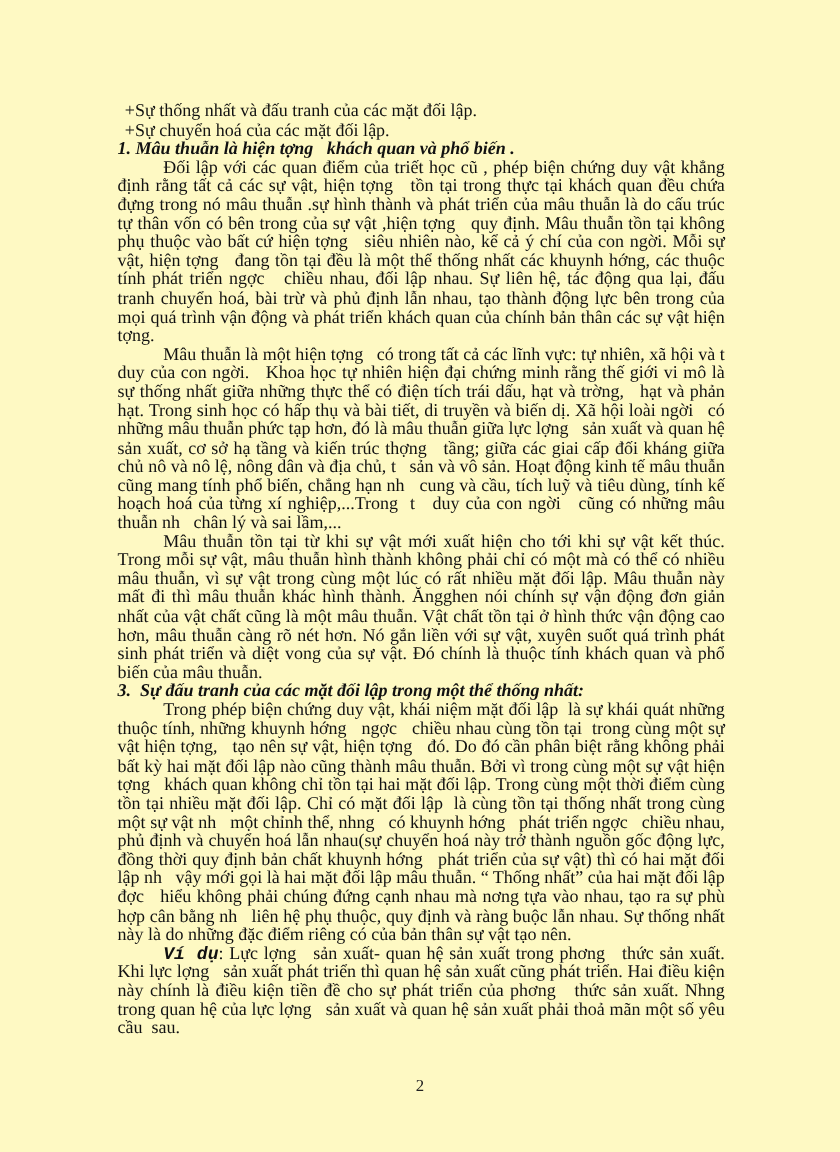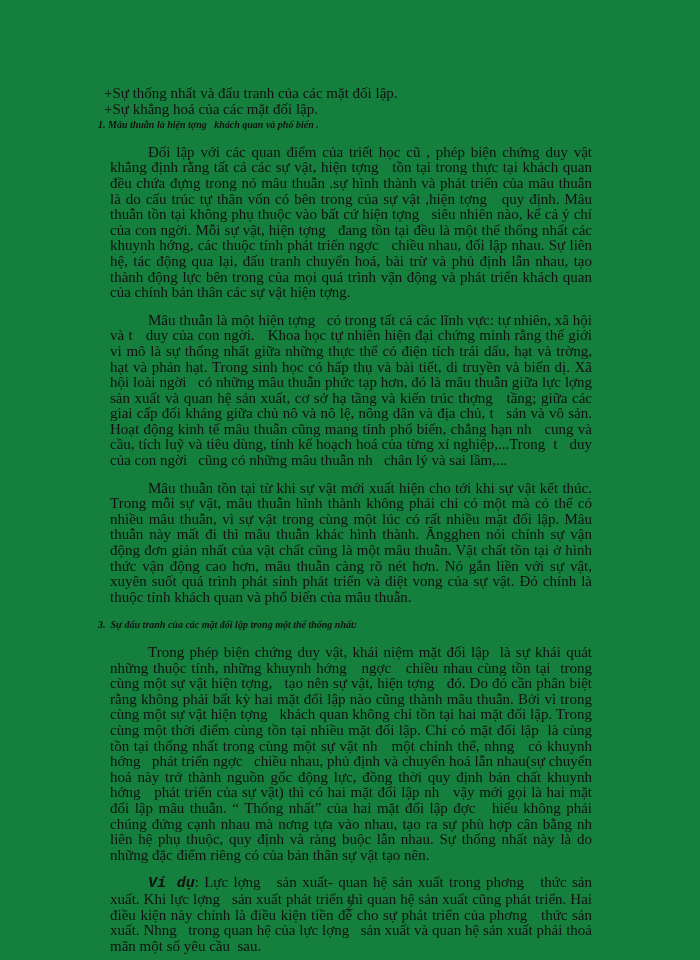--- a/index.html
+++ b/index.html
@@ -4,46 +4,46 @@
 <style>
   html, body {
     margin: 0;
     padding: 0;
     background: #ffffff;
   }
   .page {
     position: relative;
     width: 700px;
     height: 960px;
-    background: #15803d;
+    background: #fef9c3;
     font-family: "Liberation Serif", "DejaVu Serif", serif;
     color: #111111;
     overflow: hidden;
   }
   .content {
     position: absolute;
     left: 98px;
     top: 86px;
     width: 506px;
     font-size: 15px;
     line-height: 15.6px;
   }
   .plus-line {
     padding-left: 6px;
     white-space: pre-wrap;
   }
   .heading {
     font-weight: bold;
     font-style: italic;
-    font-size: 10px;
+    font-size: 15px;
     margin: 0;
     white-space: pre-wrap;
   }
   .para {
-    margin: 12px;
+    margin: 0;
     text-indent: 38px;
     text-align: justify;
     white-space: pre-wrap;
   }
   .example-lead {
     font-weight: bold;
     font-style: italic;
     font-family: Liberation Mono, monospace;
   }
   .page-number {
@@ -57,21 +57,21 @@
   }
 </style>
 </head>
 <body>
 
 <div class="page">
   <div class="content">
 
     <div class="plus-line">+Sự thống nhất và đấu tranh của các mặt đối lập.</div>
 
-    <div class="plus-line">+Sự khẳng hoá của các mặt đối lập.</div>
+    <div class="plus-line">+Sự chuyển hoá của các mặt đối lập.</div>
 
     <h2 class="heading">1. Mâu thuẫn là hiện tợng   khách quan và phổ biến .</h2>
 
     <p class="para">Đối lập với các quan điểm của triết học cũ , phép biện chứng duy vật khẳng định rằng tất cả các sự vật, hiện tợng   tồn tại trong thực tại khách quan đều chứa đựng trong nó mâu thuẫn .sự hình thành và phát triển của mâu thuẫn là do cấu trúc tự thân vốn có bên trong của sự vật ,hiện tợng   quy định. Mâu thuẫn tồn tại không phụ thuộc vào bất cứ hiện tợng   siêu nhiên nào, kể cả ý chí của con ngời. Mỗi sự vật, hiện tợng   đang tồn tại đều là một thể thống nhất các khuynh hớng, các thuộc tính phát triển ngợc   chiều nhau, đối lập nhau. Sự liên hệ, tác động qua lại, đấu tranh chuyển hoá, bài trừ và phủ định lẫn nhau, tạo thành động lực bên trong của mọi quá trình vận động và phát triển khách quan của chính bản thân các sự vật hiện tợng.</p>
 
     <p class="para">Mâu thuẫn là một hiện tợng   có trong tất cả các lĩnh vực: tự nhiên, xã hội và t   duy của con ngời.   Khoa học tự nhiên hiện đại chứng minh rằng thế giới vi mô là sự thống nhất giữa những thực thể có điện tích trái dấu, hạt và trờng,   hạt và phản hạt. Trong sinh học có hấp thụ và bài tiết, di truyền và biến dị. Xã hội loài ngời   có những mâu thuẫn phức tạp hơn, đó là mâu thuẫn giữa lực lợng   sản xuất và quan hệ sản xuất, cơ sở hạ tầng và kiến trúc thợng   tầng; giữa các giai cấp đối kháng giữa chủ nô và nô lệ, nông dân và địa chủ, t   sản và vô sản. Hoạt động kinh tế mâu thuẫn cũng mang tính phổ biến, chẳng hạn nh   cung và cầu, tích luỹ và tiêu dùng, tính kế hoạch hoá của từng xí nghiệp,...Trong  t   duy của con ngời   cũng có những mâu thuẫn nh   chân lý và sai lầm,...</p>
 
     <p class="para">Mâu thuẫn tồn tại từ khi sự vật mới xuất hiện cho tới khi sự vật kết thúc. Trong mỗi sự vật, mâu thuẫn hình thành không phải chỉ có một mà có thể có nhiều mâu thuẫn, vì sự vật trong cùng một lúc có rất nhiều mặt đối lập. Mâu thuẫn này mất đi thì mâu thuẫn khác hình thành. Ăngghen nói chính sự vận động đơn giản nhất của vật chất cũng là một mâu thuẫn. Vật chất tồn tại ở hình thức vận động cao hơn, mâu thuẫn càng rõ nét hơn. Nó gắn liền với sự vật, xuyên suốt quá trình phát sinh phát triển và diệt vong của sự vật. Đó chính là thuộc tính khách quan và phổ biến của mâu thuẫn.</p>
 
     <h2 class="heading">3.  Sự đấu tranh của các mặt đối lập trong một thể thống nhất:</h2>

